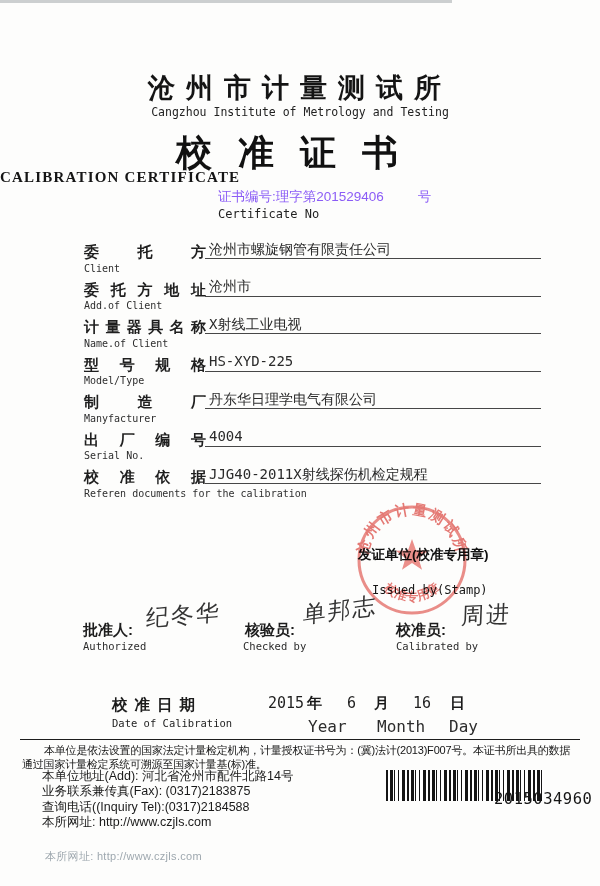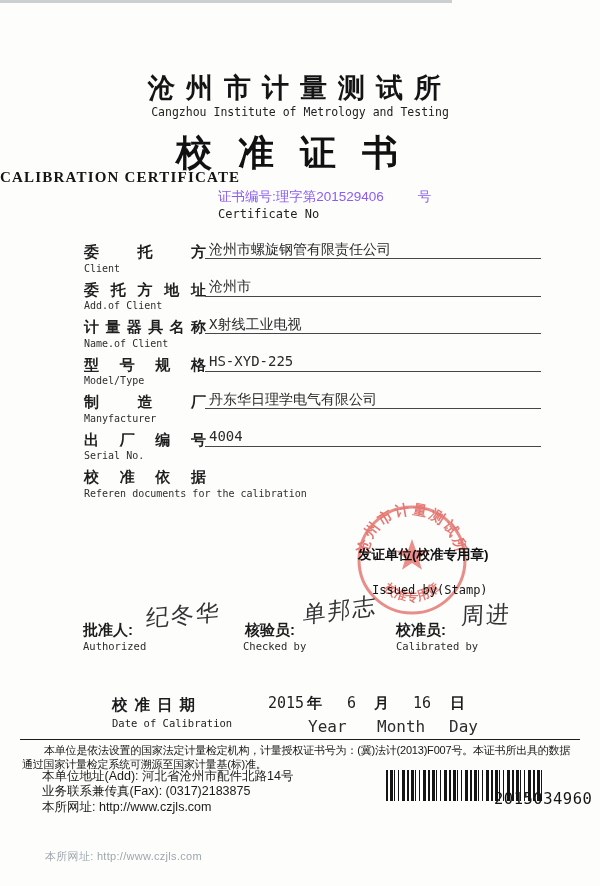--- a/index.html
+++ b/index.html
@@ -104,20 +104,21 @@
     <div class="fval">丹东华日理学电气有限公司</div>
   </div>
   <div class="frow" style="top:430.5px">
     <div class="lcn">出厂编号</div>
     <div class="len">Serial No.</div>
     <div class="fval">4004</div>
   </div>
   <div class="frow" style="top:468px">
     <div class="lcn">校准依据</div>
     <div class="len">Referen documents for the calibration</div>
+    <div class="fval">JJG40-2011X射线探伤机检定规程</div>
   </div>
 
   <div class="abs" id="issue-label-cn">发证单位(校准专用章)</div>
   <div class="abs mono" id="issue-label-en">Issued by(Stamp)</div>
   <svg id="stamp" viewBox="-65 -65 130 130">
     <circle r="53" fill="none" stroke="#e0534e" stroke-width="3" opacity=".85"></circle>
     <path id="arcT" d="M -44 9 A 45 45 0 1 1 44 9" fill="none"></path>
     <path id="arcB" d="M -30 27 A 40 40 0 0 0 30 27" fill="none"></path>
     <text font-size="14.5" fill="#df544e" letter-spacing="2" font-weight="bold">
       <textPath href="#arcT" startOffset="50%" text-anchor="middle">沧州市计量测试所</textPath>
@@ -150,19 +151,20 @@
   <div class="abs dcjk" style="left:450px">日</div>
   <div class="abs mono den" style="left:308px">Year</div>
   <div class="abs mono den" style="left:377px">Month</div>
   <div class="abs mono den" style="left:449px">Day</div>
 
   <div id="divider"></div>
   <div id="legal">本单位是依法设置的国家法定计量检定机构，计量授权证书号为：(冀)法计(2013)F007号。本证书所出具的数据通过国家计量检定系统可溯源至国家计量基(标)准。</div>
   <div id="addr">
     <div>本单位地址(Add): 河北省沧州市配件北路14号</div>
     <div>业务联系兼传真(Fax): (0317)2183875</div>
+    <div>查询电话((Inquiry Tel):(0317)2184588</div>
     <div>本所网址: http://www.czjls.com</div>
   </div>
   <div id="barcode"></div>
   <div class="abs mono" id="barcode-num">2015034960</div>
   <div class="abs" id="ghost">本所网址: http://www.czjls.com</div>
 
 </div>
 
 </body></html>

